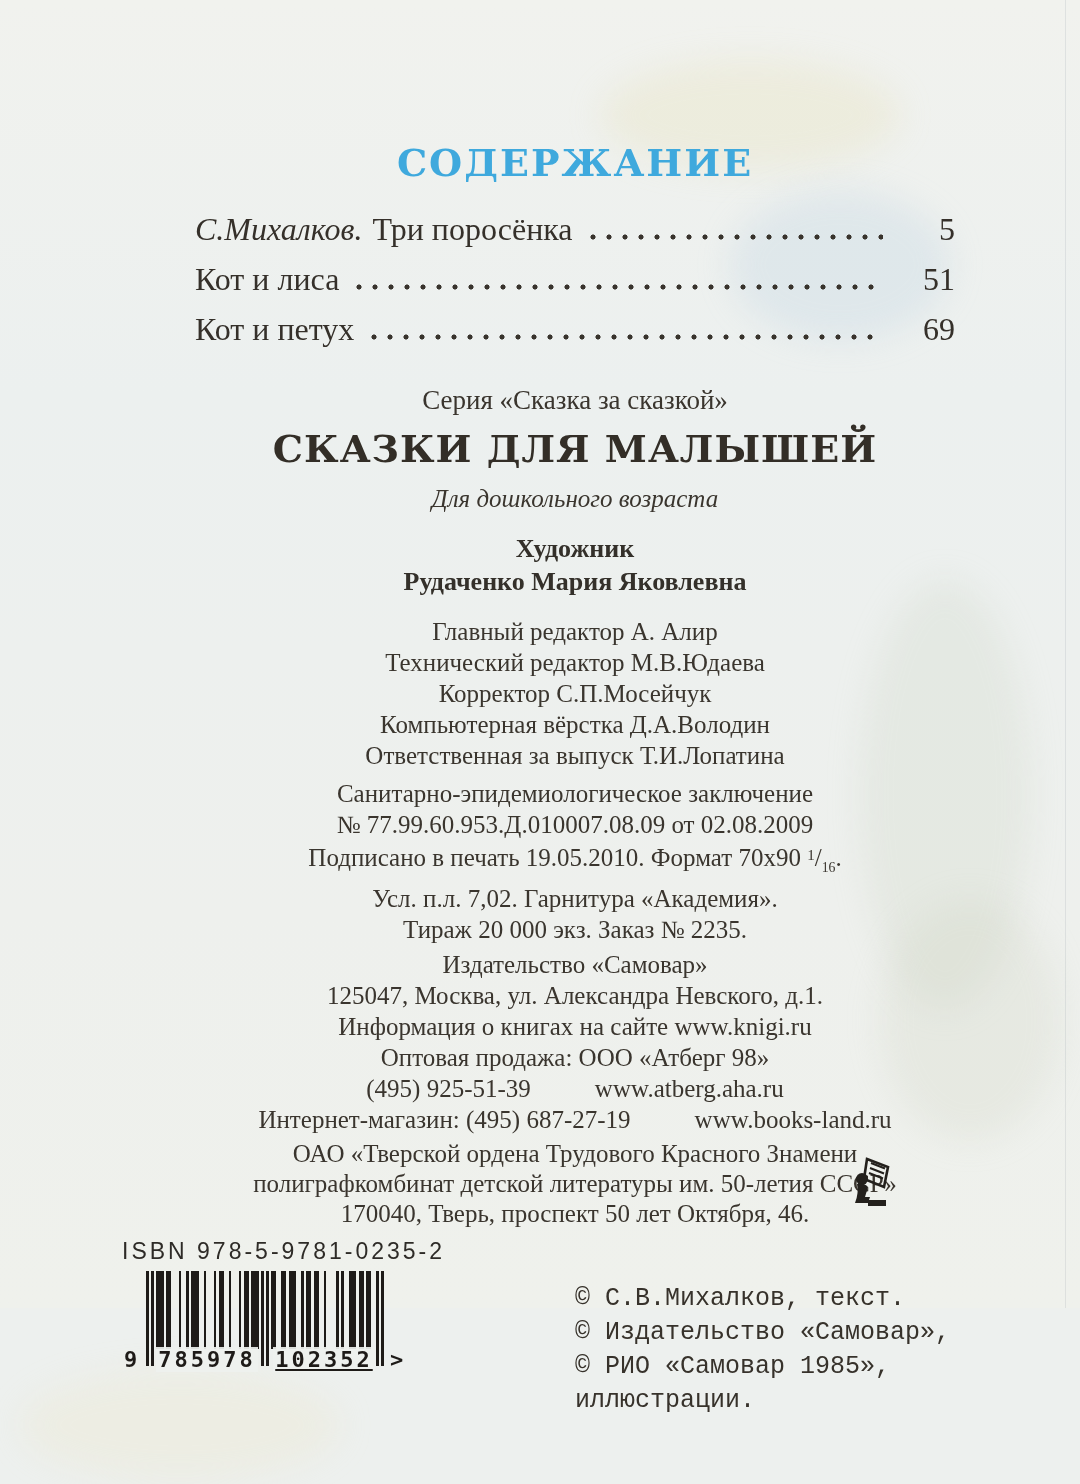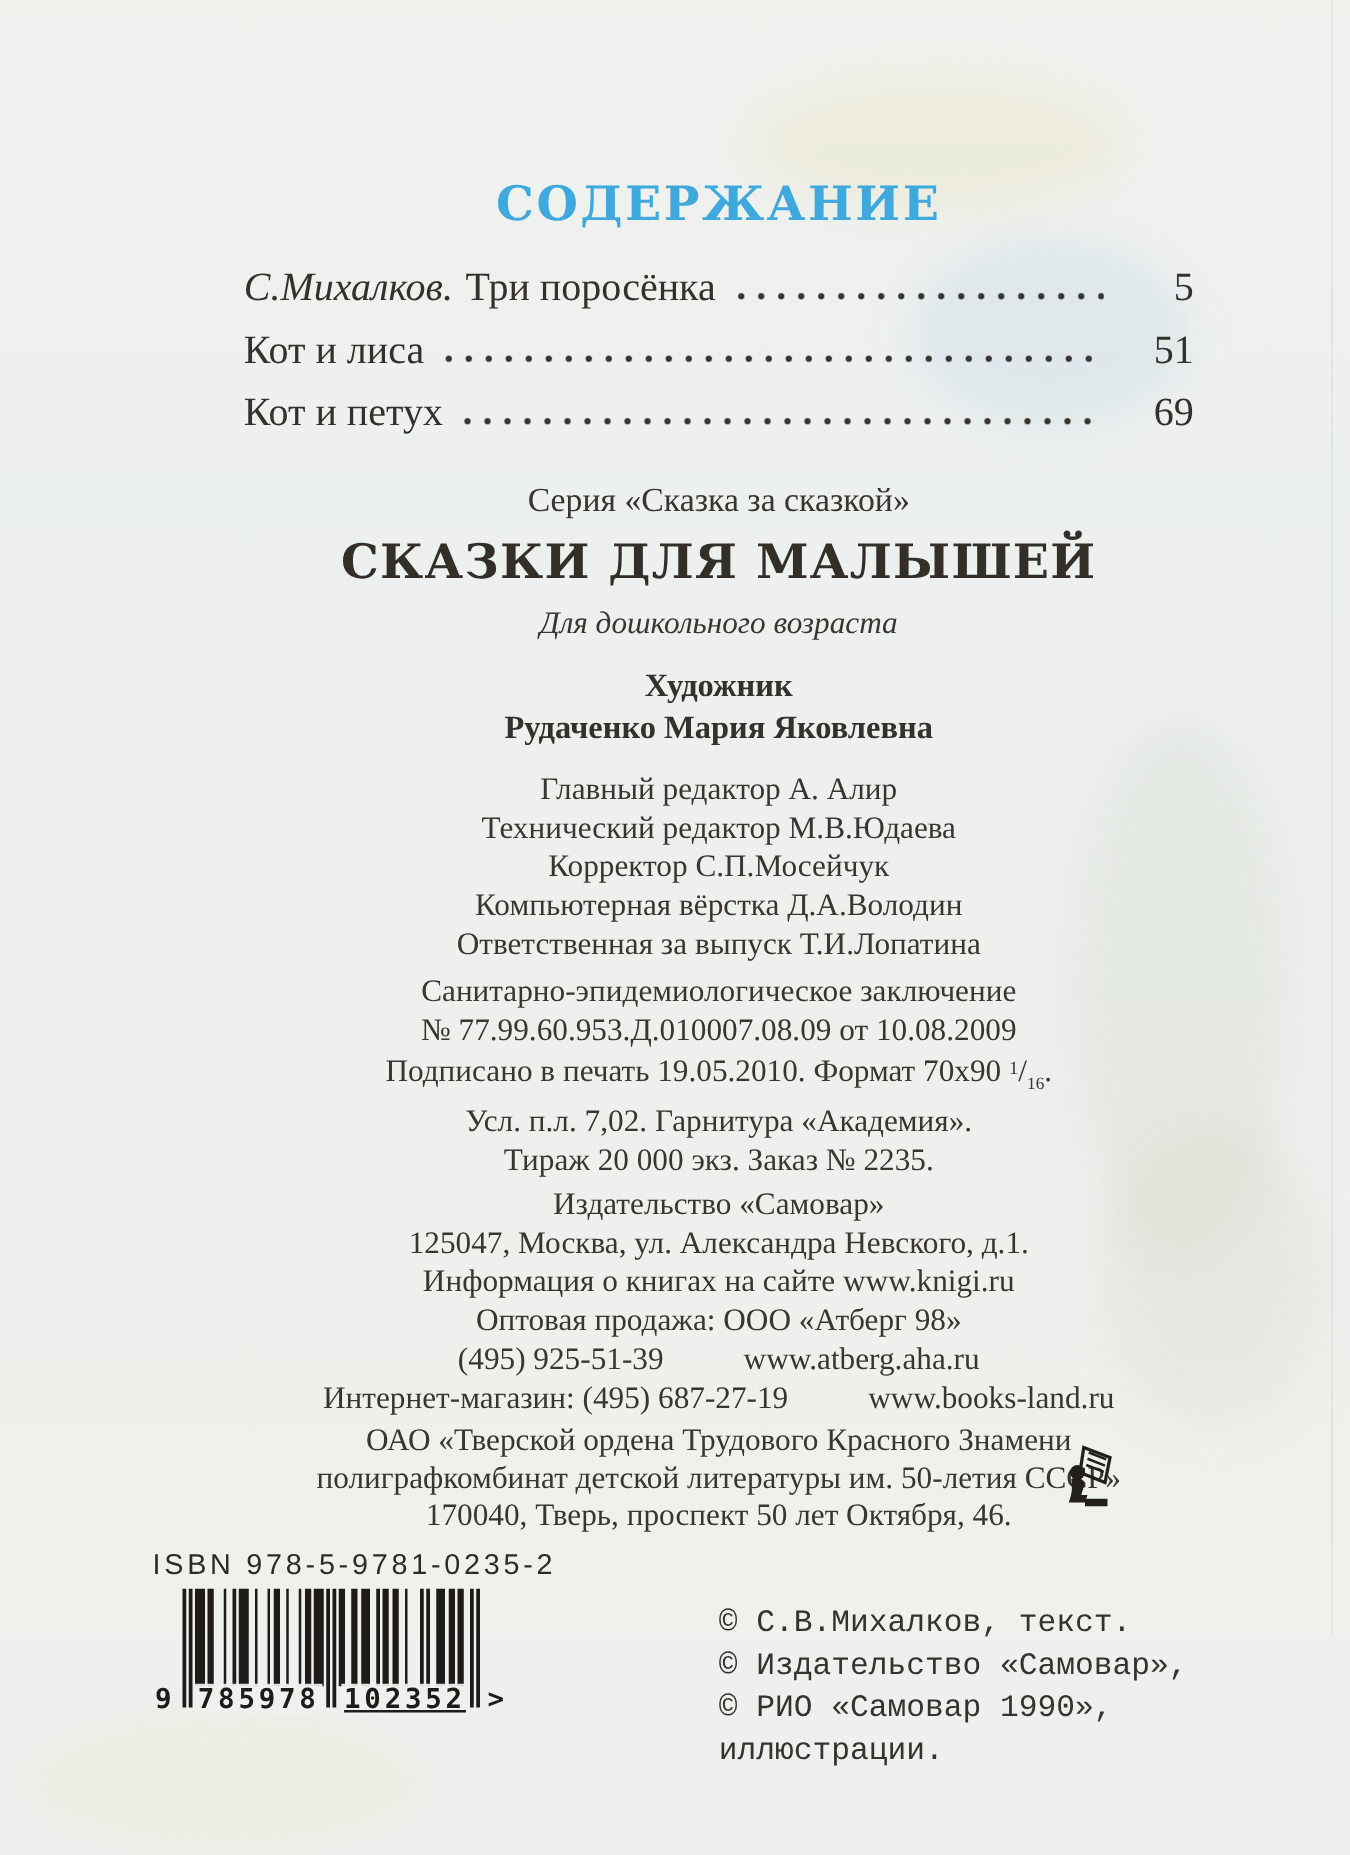--- a/index.html
+++ b/index.html
@@ -131,21 +131,21 @@
       <div class="staff">
         <div>Главный редактор А. Алир</div>
         <div>Технический редактор М.В.Юдаева</div>
         <div>Корректор С.П.Мосейчук</div>
         <div>Компьютерная вёрстка Д.А.Володин</div>
         <div>Ответственная за выпуск Т.И.Лопатина</div>
       </div>
 
       <div class="print-info">
         <div>Санитарно-эпидемиологическое заключение</div>
-        <div>№ 77.99.60.953.Д.010007.08.09 от 10.08.2009</div>
+        <div>№ 77.99.60.953.Д.010007.08.09 от 02.08.2009</div>
         <div><span>Подписано в печать 19.05.2010. Формат 70х90 </span><sup>1</sup><span>/</span><sub>16</sub><span>.</span></div>
         <div>Усл. п.л. 7,02. Гарнитура «Академия».</div>
         <div>Тираж 20 000 экз. Заказ № 2235.</div>
       </div>
 
       <div class="publisher">
         <div>Издательство «Самовар»</div>
         <div>125047, Москва, ул. Александра Невского, д.1.</div>
         <div>Информация о книгах на сайте www.knigi.ru</div>
         <div>Оптовая продажа: ООО «Атберг 98»</div>
@@ -216,16 +216,16 @@
           <span class="bd-first">9</span>
           <span class="bd-left">785978</span>
           <span class="bd-right">102352</span>
           <span class="bd-arrow">&gt;</span>
         </div>
       </div>
     </div>
     <div class="copyright">
       <div>© С.В.Михалков, текст.</div>
       <div>© Издательство «Самовар»,</div>
-      <div>© РИО «Самовар 1990», иллюстрации.</div>
+      <div>© РИО «Самовар 1985», иллюстрации.</div>
     </div>
   </div>
 </div>
 
 </body></html>

